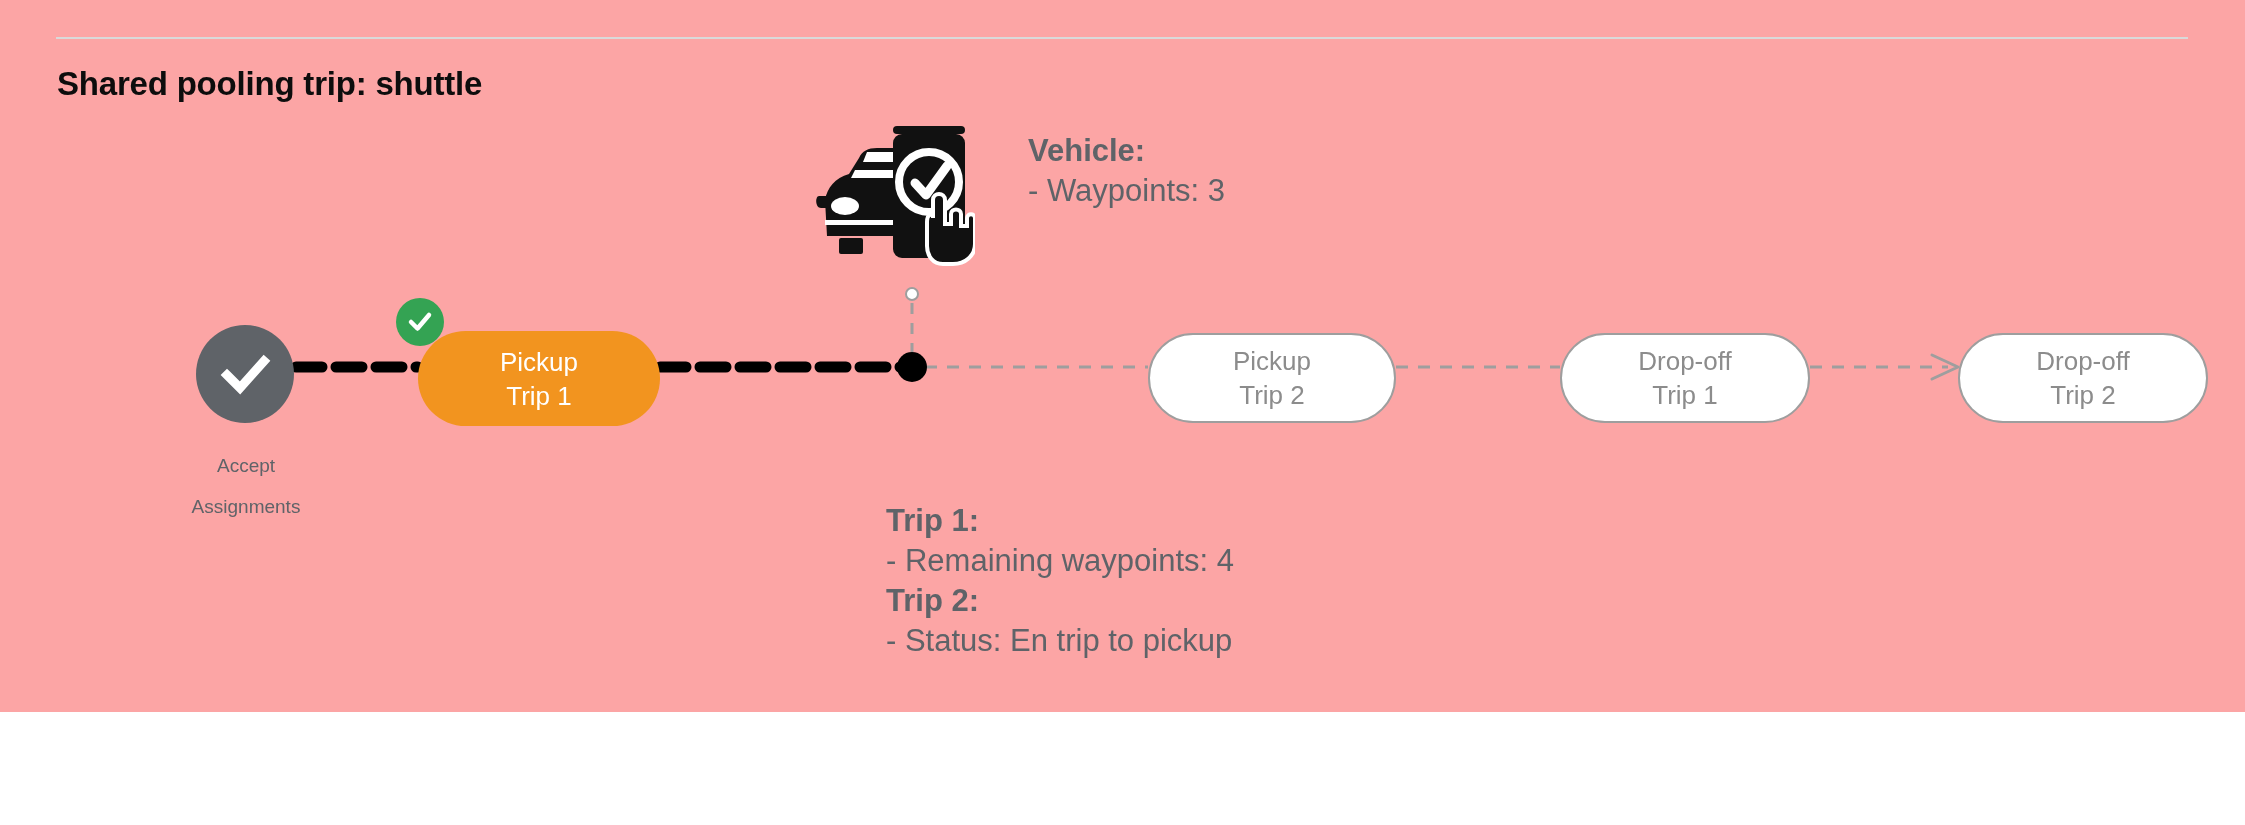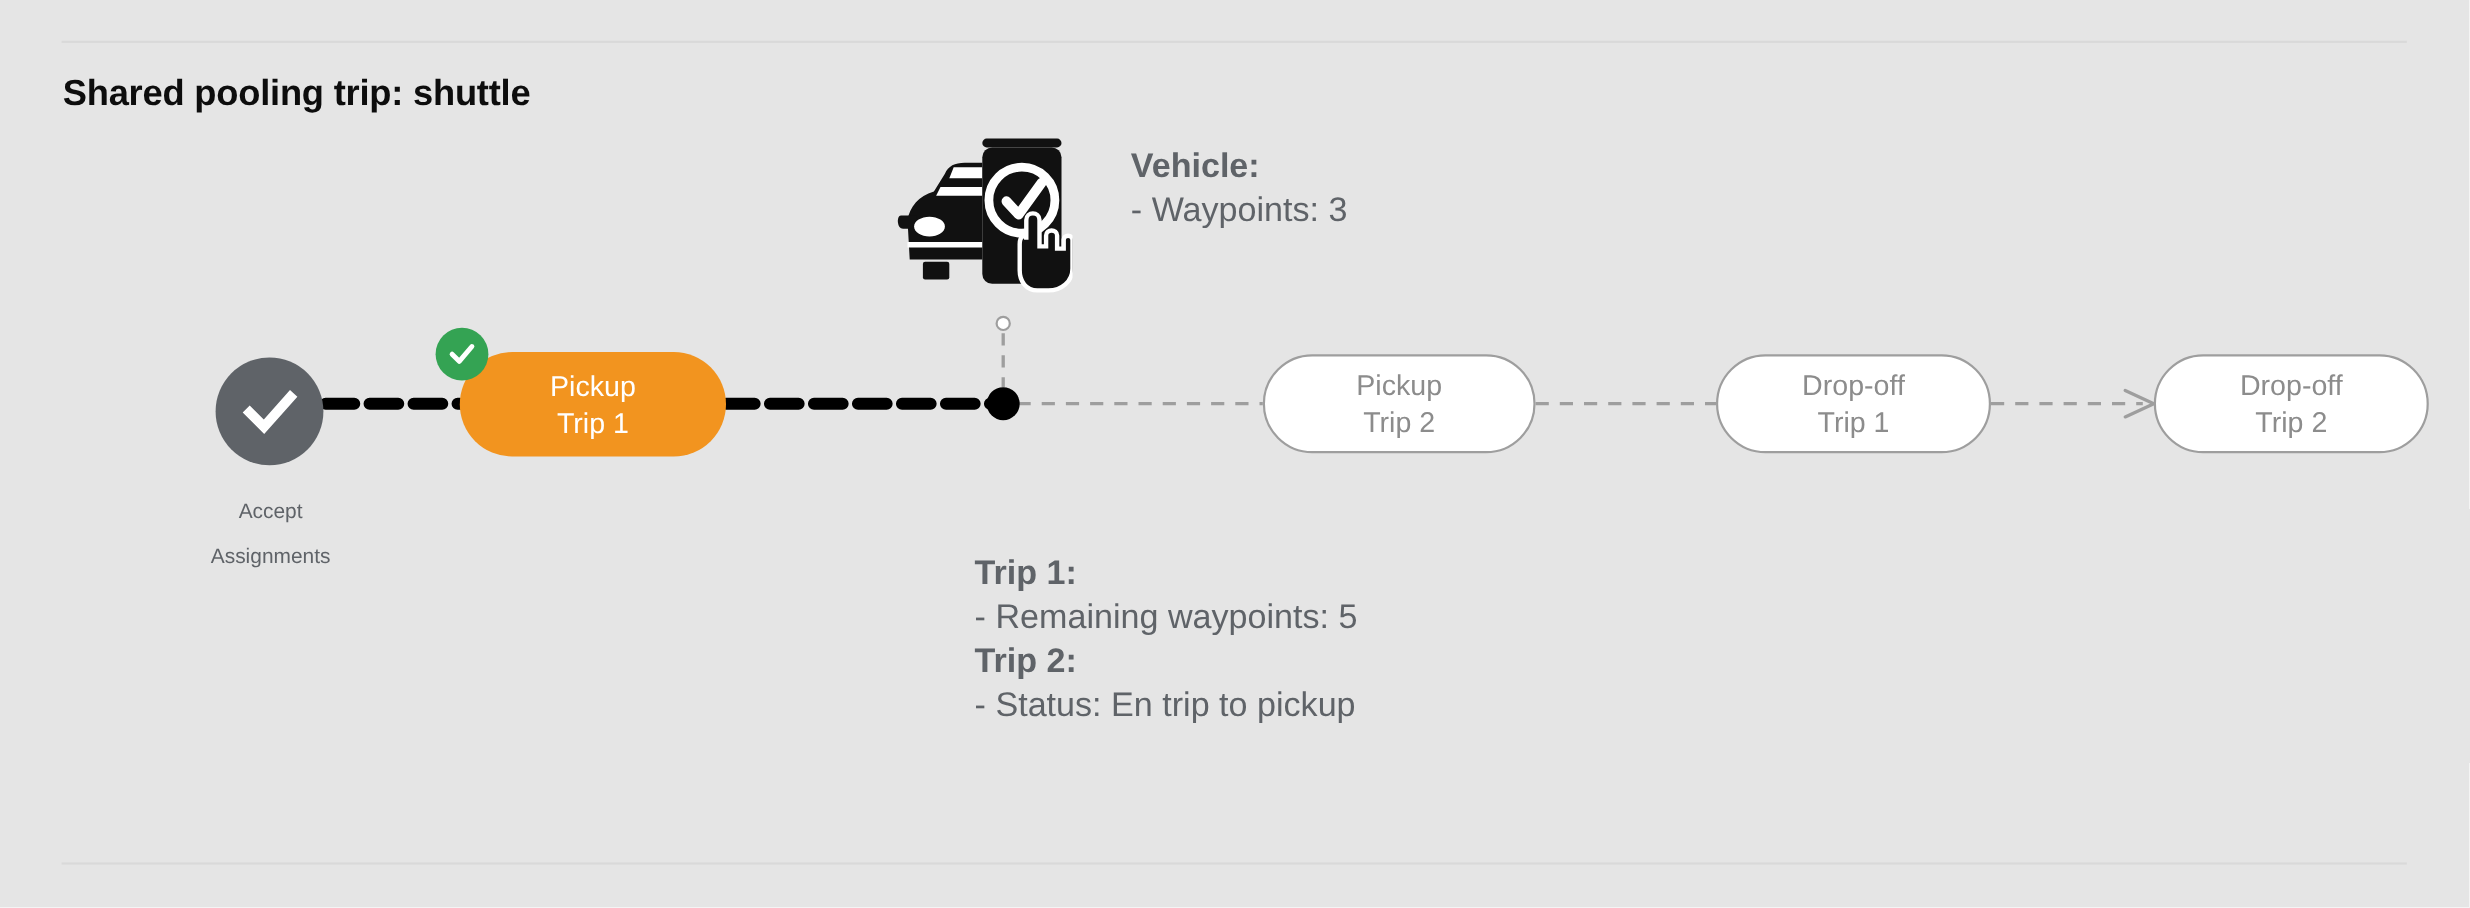--- a/index.html
+++ b/index.html
@@ -8,22 +8,22 @@
     padding: 0;
     background: #ffffff;
   }
   body {
     font-family: "Liberation Sans", sans-serif;
     -webkit-font-smoothing: antialiased;
   }
   #canvas {
     position: relative;
     width: 2245px;
-    height: 825px;
-    background: #e5e5e5;
+    height: 712px;
+    background: #fca5a5;
     overflow: hidden;
   }
 
   
   .hrule {
     position: absolute;
     left: 56px;
     width: 2132px;
     height: 2px;
     background: #d9d9d9;
@@ -85,20 +85,21 @@
     box-sizing: border-box;
     border-radius: 64px;
     display: flex;
     flex-direction: column;
     align-items: center;
     justify-content: center;
     text-align: center;
     font-size: 26px;
     line-height: 34px;
     white-space: nowrap;
+    margin-top: 11px;
   }
   .pill.active {
     background: #F2941F;
     color: #ffffff;
     font-weight: 500;
     border: none;
   }
   .pill.inactive {
     background: #ffffff;
     border: 2px solid #9e9e9e;
@@ -261,18 +262,18 @@
   <div class="vehicle-hollow-dot"></div>
   <div class="vehicle-dot"></div>
 
   <div class="info-block vehicle-info">
     <span class="info-row info-head">Vehicle:</span>
     <span class="info-row">- Waypoints: 3</span>
   </div>
 
   <div class="info-block trips-info">
     <span class="info-row info-head">Trip 1:</span>
-    <span class="info-row">- Remaining waypoints: 5</span>
+    <span class="info-row">- Remaining waypoints: 4</span>
     <span class="info-row info-head">Trip 2:</span>
     <span class="info-row">- Status:  En trip to pickup</span>
   </div>
 
 </div>
 
 </body></html>

